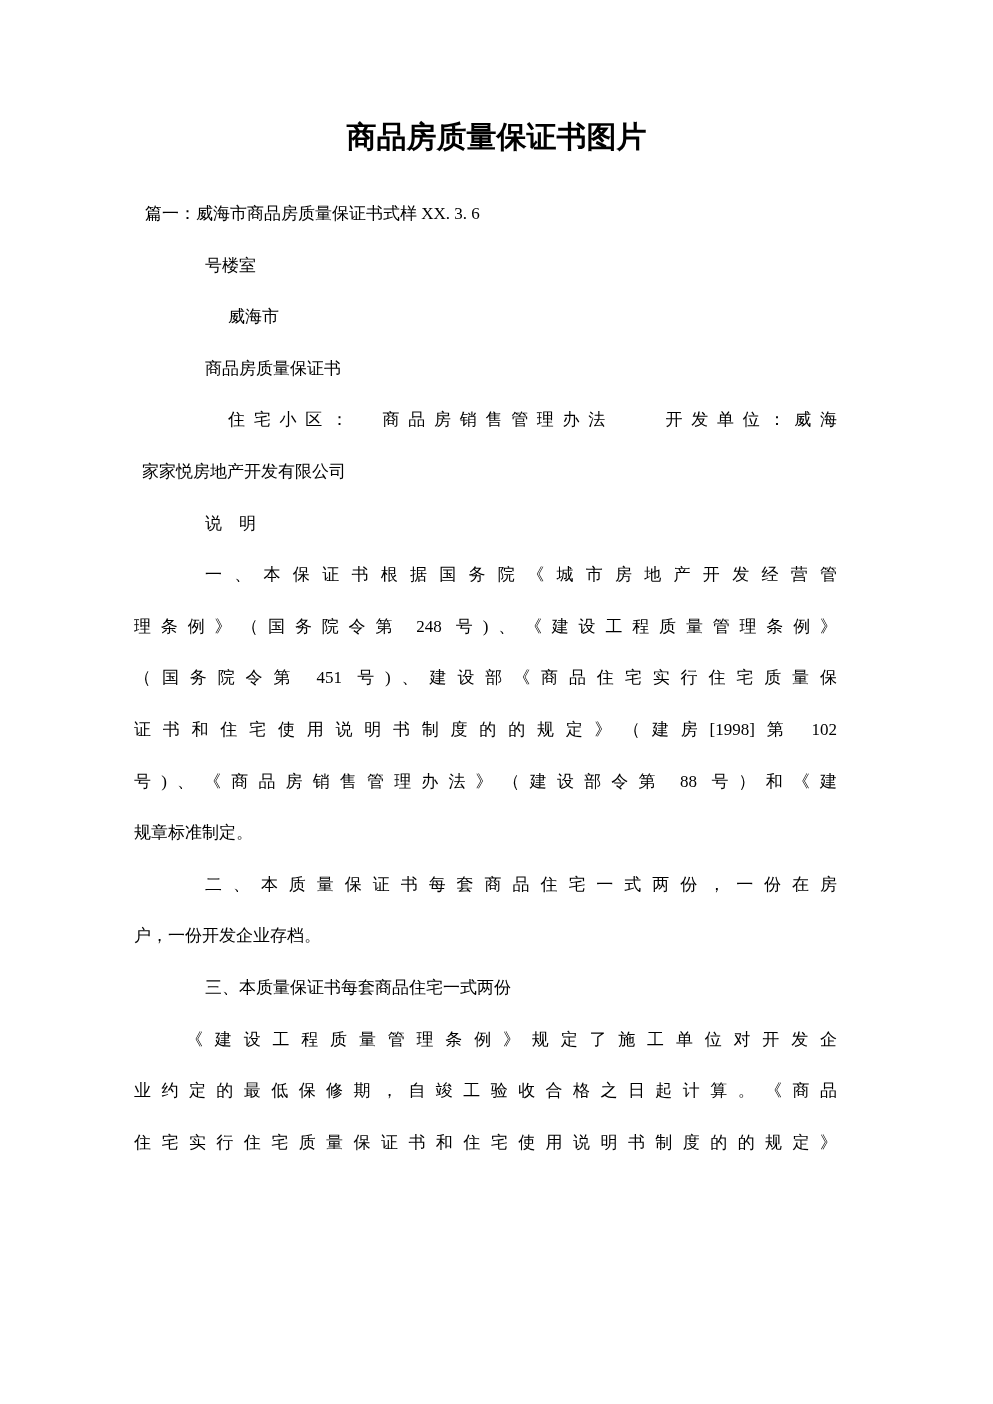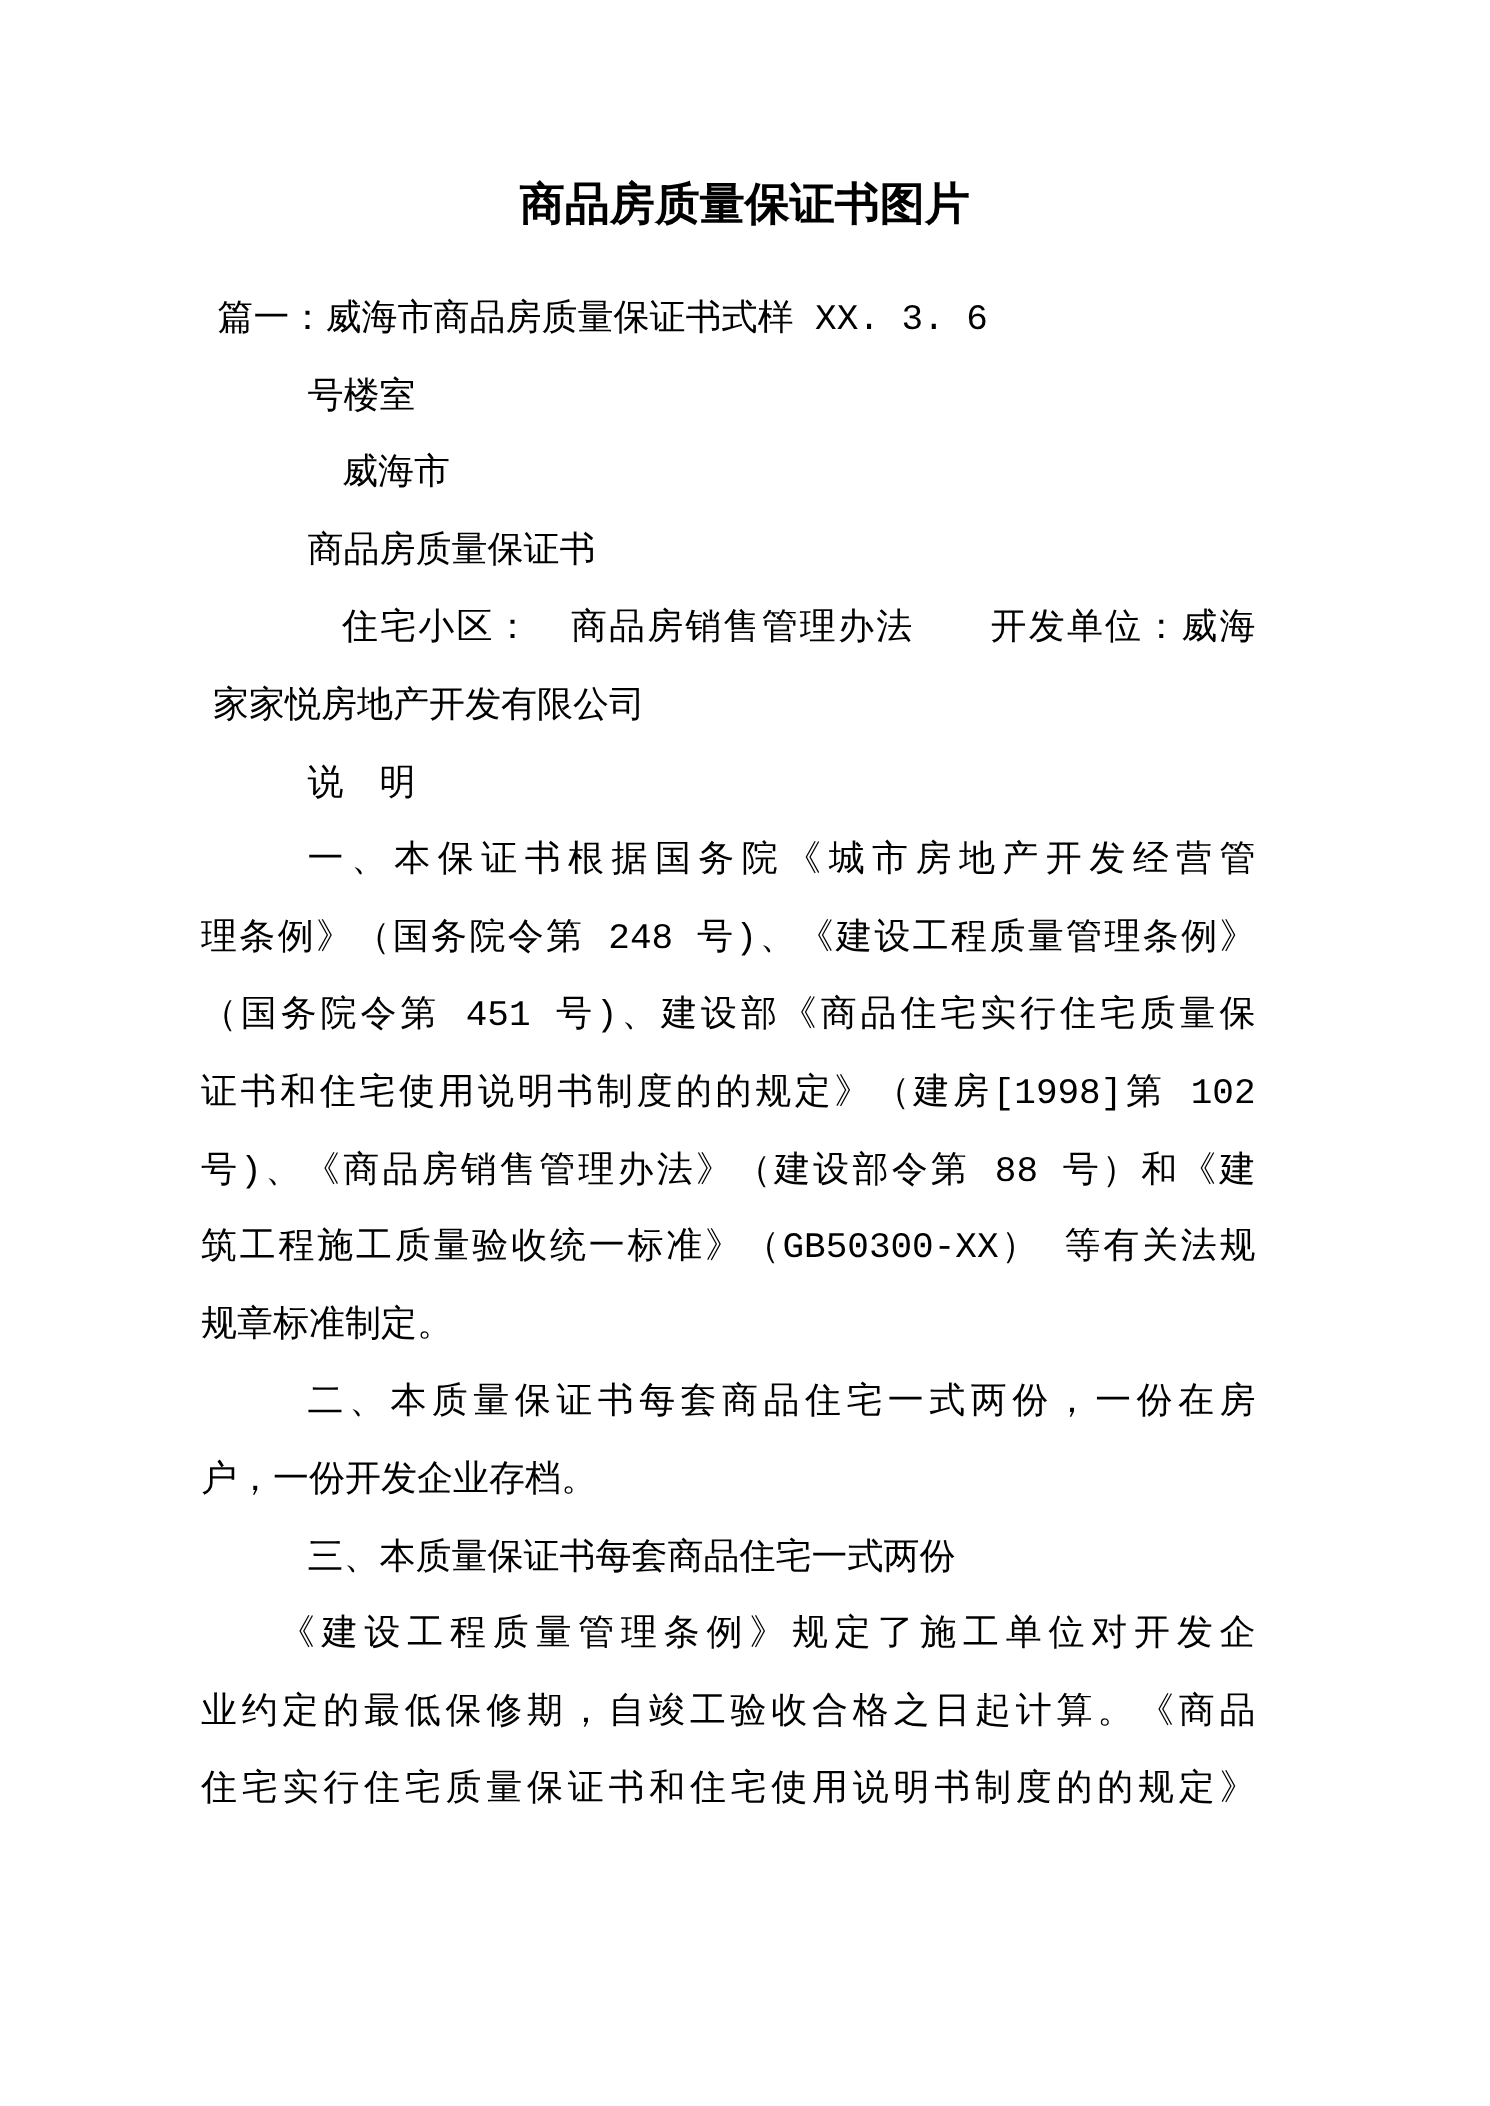--- a/index.html
+++ b/index.html
@@ -25,22 +25,21 @@
     padding: 0;
     font-size: 30px;
     line-height: 50px;
     font-weight: 700;
     text-align: center;
     white-space: nowrap;
   }
   .content {
     margin: 26px 0 0 134px;
     width: 703px;
-    font-size: 24px;
-    font-family: Liberation Mono, monospace;
+    font-size: 17px;
   }
   .line {
     line-height: 51.6px;
     min-height: 51.6px;
   }
   
   .fill {
     text-align: justify;
     text-align-last: justify;
   }
@@ -64,21 +63,20 @@
     <div class="line ind-94">威海市</div>
     <div class="line ind-71">商品房质量保证书</div>
     <div class="line ind-94 fill">住宅小区：　商品房销售管理办法　　开发单位：威海</div>
     <div class="line ind-8">家家悦房地产开发有限公司</div>
     <div class="line ind-71">说　明</div>
     <div class="line ind-71 fill">一、本保证书根据国务院《城市房地产开发经营管</div>
     <div class="line fill">理条例》（国务院令第 248 号)、《建设工程质量管理条例》</div>
     <div class="line fill">（国务院令第 451 号)、建设部《商品住宅实行住宅质量保</div>
     <div class="line fill">证书和住宅使用说明书制度的的规定》（建房[1998]第 102</div>
     <div class="line fill">号)、《商品房销售管理办法》（建设部令第 88 号）和《建</div>
-    <div class="line fill">筑工程施工质量验收统一标准》（GB50300-XX） 等有关法规</div>
     <div class="line">规章标准制定。</div>
     <div class="line ind-71 fill">二、本质量保证书每套商品住宅一式两份，一份在房</div>
     <div class="line">户，一份开发企业存档。</div>
     <div class="line ind-71">三、本质量保证书每套商品住宅一式两份</div>
     <div class="line ind-52 fill">《建设工程质量管理条例》规定了施工单位对开发企</div>
     <div class="line fill">业约定的最低保修期，自竣工验收合格之日起计算。《商品</div>
     <div class="line fill">住宅实行住宅质量保证书和住宅使用说明书制度的的规定》</div>
   </div>
 
 </div>

